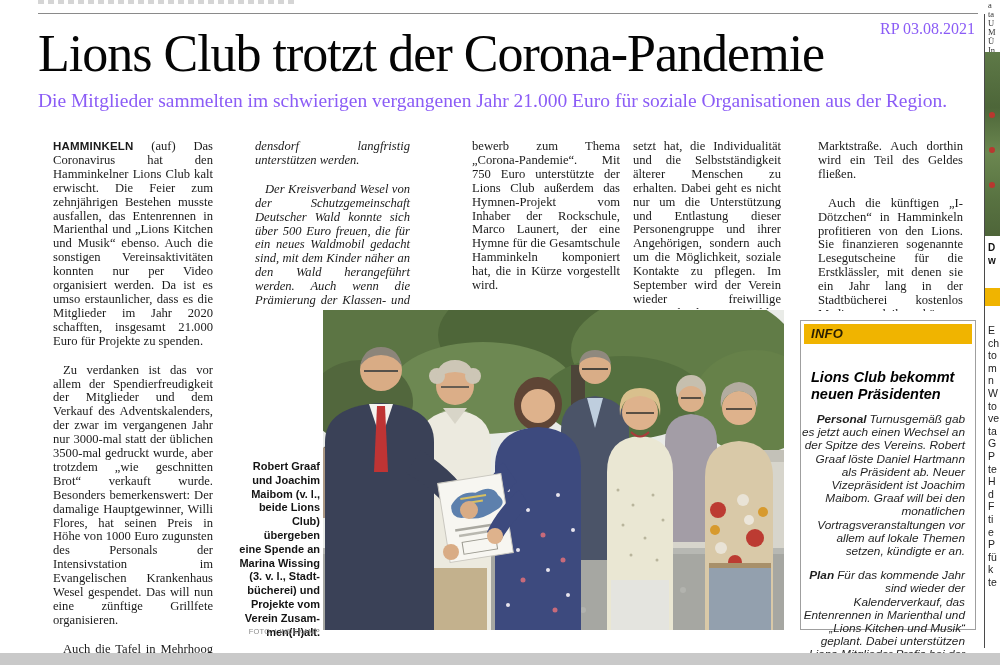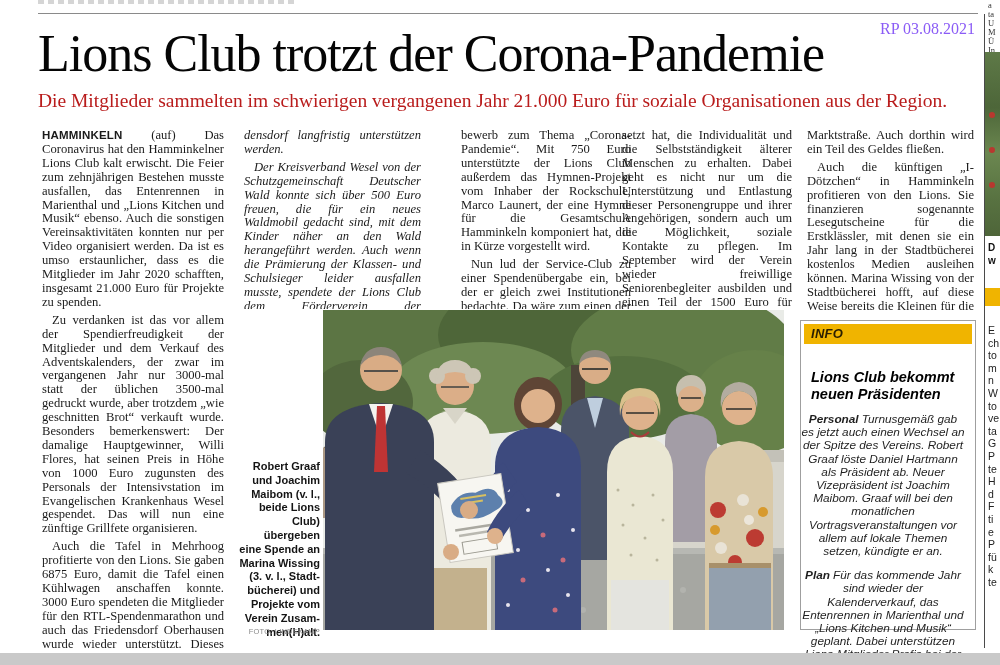--- a/index.html
+++ b/index.html
@@ -5,47 +5,47 @@
   html,body{margin:0;padding:0;background:#ffffff;}
   .page{position:relative;width:1000px;height:665px;background:#fff;overflow:hidden;
         font-family:"Liberation Serif",serif;color:#1a1a1a;}
   
   .top-sliver{position:absolute;left:38px;top:0;width:260px;height:4px;
     background:repeating-linear-gradient(90deg,#b9b9b9 0 6px,#fff 6px 10px);opacity:.6;}
   .top-rule{position:absolute;left:38px;top:13px;width:940px;height:1px;background:#8a8a8a;}
   .dateline{position:absolute;top:20px;right:25px;font-size:16px;color:#8b5cf6;}
   .headline{position:absolute;left:38px;top:26px;width:925px;font-size:52px;line-height:56px;
     letter-spacing:-1px;color:#050505;white-space:nowrap;}
-  .subheadline{position:absolute;left:38px;top:90px;width:940px;font-size:19.5px;color:#b91c1c;
+  .subheadline{position:absolute;left:38px;top:90px;width:940px;font-size:19.5px;color:#8b5cf6;
     white-space:nowrap;}
   
   .col{position:absolute;top:125px;font-size:12.6px;line-height:13.9px;text-align:justify;
     overflow:hidden;hyphens:auto;}
-  .col p{margin:4px;}
+  .col p{margin:15px;}
   .col p.ind{text-indent:10px;}
   .loc-lead{font-family:"Liberation Sans",sans-serif;font-weight:700;font-size:11.5px;letter-spacing:.2px;}
   .c1{left:38px;width:190px;height:529px;}
   .c2{left:240px;width:185px;height:184px;font-style:italic;}
   .c3{left:457px;width:178px;height:184px;}
   .c4{left:618px;width:178px;height:184px;}
   .c5{left:803px;width:175px;height:186px;}
   
   .photo{position:absolute;left:323px;top:310px;width:461px;height:320px;overflow:hidden;}
   .photo svg{display:block;width:100%;height:100%;}
   .caption{position:absolute;left:236px;top:460px;width:84px;text-align:right;
     font-family:"Liberation Sans",sans-serif;font-weight:700;font-size:11px;line-height:13.8px;color:#141414;}
   .credit{position:absolute;left:236px;top:627px;width:84px;text-align:right;
     font-family:"Liberation Sans",sans-serif;font-size:7.5px;color:#8a8a8a;letter-spacing:.2px;}
   
   .infobox{position:absolute;left:800px;top:320px;width:176px;height:310px;box-sizing:border-box;
     border:1px solid #9f9f9f;background:#fff;font-family:"Liberation Sans",sans-serif;font-style:italic;}
   .info-bar{margin:3px 3px 0 3px;height:20px;line-height:20px;background:#f0b400;color:#2b1f00;
     font-weight:700;font-size:13px;padding-left:7px;letter-spacing:.3px;}
   .info-title{margin:25px 10px 0 10px;font-size:14.5px;line-height:16.5px;font-weight:700;color:#000;}
-  .info-item{margin:11px 10px 0 0;font-size:11.8px;line-height:13.2px;color:#1f1f1f;text-align:center;}
+  .info-item{margin:11px 10px 0 0;font-size:11.8px;line-height:13.2px;color:#1f1f1f;text-align:right;}
   .info-item b{margin-right:3px;}
   
   .edge-rule{position:absolute;left:984px;top:14px;width:1px;height:634px;background:#4a4a4a;}
   .edge-serif{position:absolute;left:988px;top:1px;width:12px;overflow:hidden;
     font-family:"Liberation Serif",serif;font-size:8.5px;line-height:9px;color:#333;}
   .edge-photo{position:absolute;left:985px;top:52px;width:15px;height:184px;
     background:linear-gradient(180deg,#5e7947 0%,#4d6639 30%,#6b8750 55%,#587241 80%,#4e6539 100%);}
   .edge-photo i{position:absolute;left:4px;width:6px;height:6px;border-radius:50%;background:#b8382f;}
   .edge-cap{position:absolute;left:988px;top:241px;width:12px;overflow:hidden;
     font-family:"Liberation Sans",sans-serif;font-weight:700;font-size:10px;line-height:13px;color:#111;}

